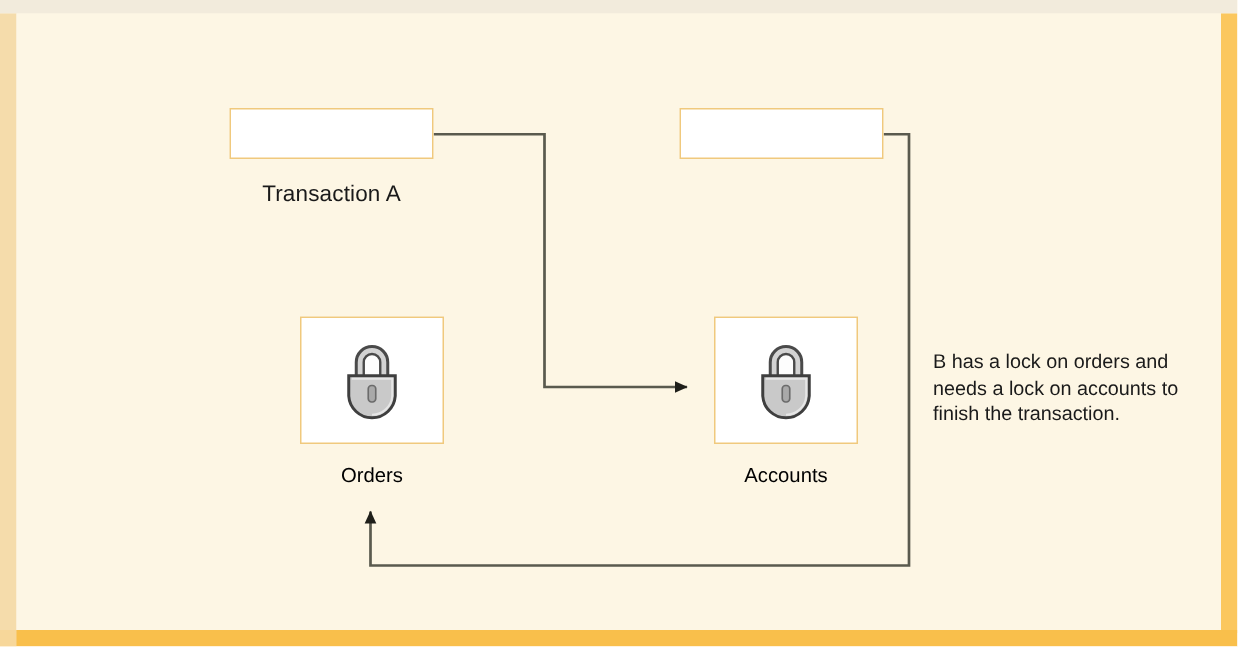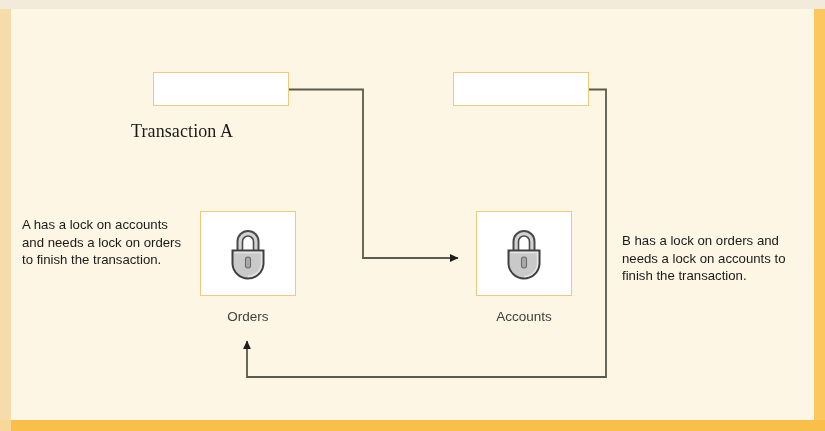--- a/index.html
+++ b/index.html
@@ -62,46 +62,46 @@
     position: absolute;
     background: #ffffff;
     border: 1.5px solid #f0c97d;
     box-sizing: border-box;
   }
   #txn-a-box { left: 153px; top: 72px; width: 136px; height: 34px; }
   #txn-b-box { left: 453px; top: 72px; width: 136px; height: 34px; }
 
   .txn-label {
     position: absolute;
-    font-size: 18px;
+    font-size: 15px;
     color: #1a1a1a;
+    text-align: center;
     width: 180px;
     letter-spacing: 0.1px;
-    font-family: Liberation Serif, serif;
   }
   #txn-a-label { left: 131px; top: 121px; }
   #txn-b-label { left: 431px; top: 121px; }
 
   
   .res-box {
     position: absolute;
     background: #ffffff;
     border: 1.5px solid #f0c97d;
     box-sizing: border-box;
     display: flex;
     align-items: center;
     justify-content: center;
   }
   #orders-box   { left: 200px; top: 211px; width: 96px; height: 85px; }
   #accounts-box { left: 476px; top: 211px; width: 96px; height: 85px; }
 
   .res-label {
     position: absolute;
     font-size: 13.5px;
-    color: #404040;
+    color: #000000;
     text-align: center;
     width: 180px;
   }
   #orders-label   { left: 158px; top: 309px; }
   #accounts-label { left: 434px; top: 309px; }
 
   
   .note {
     position: absolute;
     font-size: 13.2px;
@@ -169,16 +169,15 @@
       <path d="M12.5 25 L12.5 15.5 A10.5 10.5 0 0 1 33.5 15.5 L33.5 25" fill="#d3d3d3" stroke="#4a4a4a" stroke-width="2"></path>
       <path d="M17.5 25 L17.5 15.5 A5.5 5.5 0 0 1 28.5 15.5 L28.5 25" fill="#fdfdfd" stroke="#4a4a4a" stroke-width="1.6"></path>
       <path d="M7.5 24.5 L38.5 24.5 L38.5 38 A15.5 15.5 0 0 1 23 52.5
                A15.5 15.5 0 0 1 7.5 38 Z" fill="#c9c9c9" stroke="#3f3f3f" stroke-width="2"></path>
       <path d="M9.5 26.5 L36.5 26.5 L36.5 38 A13.5 13.5 0 0 1 23 50.5" fill="none" stroke="#e6e6e6" stroke-width="1.4"></path>
       <rect x="20.5" y="31" width="5" height="11" rx="2.2" fill="#a9a9a9" stroke="#6b6b6b" stroke-width="1.1"></rect>
     </svg>
   </div>
   <div class="res-label" id="accounts-label">Accounts</div>
 
-  <div class="note" id="note-left">A has a lock on accounts and needs a lock on orders to finish the transaction.</div>
   <div class="note" id="note-right">B has a lock on orders and needs a lock on accounts to finish the transaction.</div>
 
 </div>
 
 </body></html>

